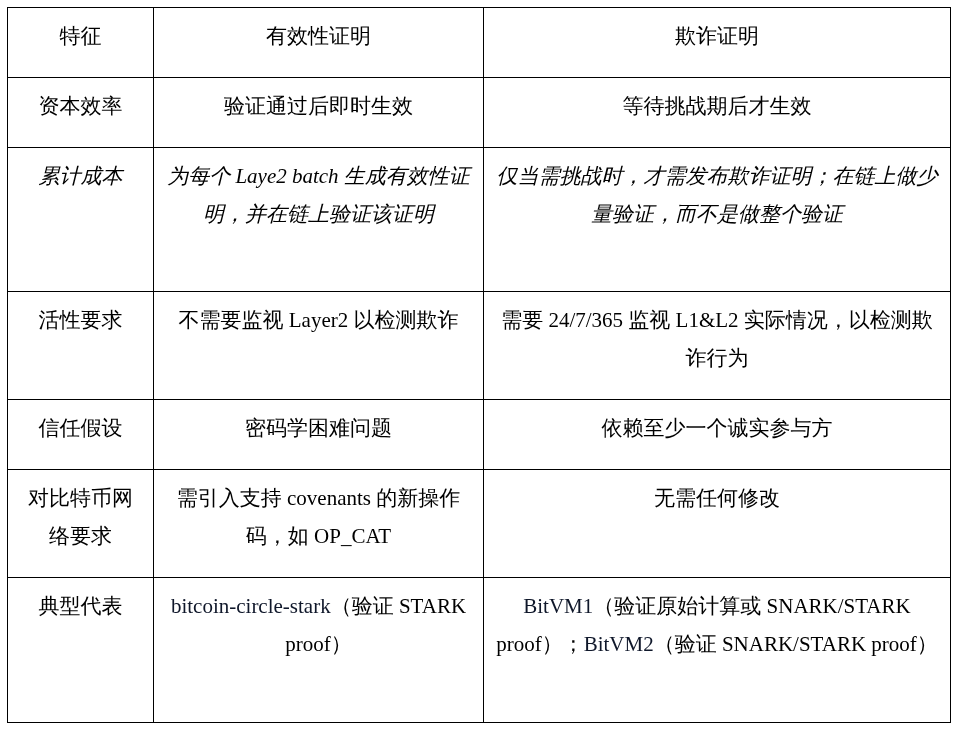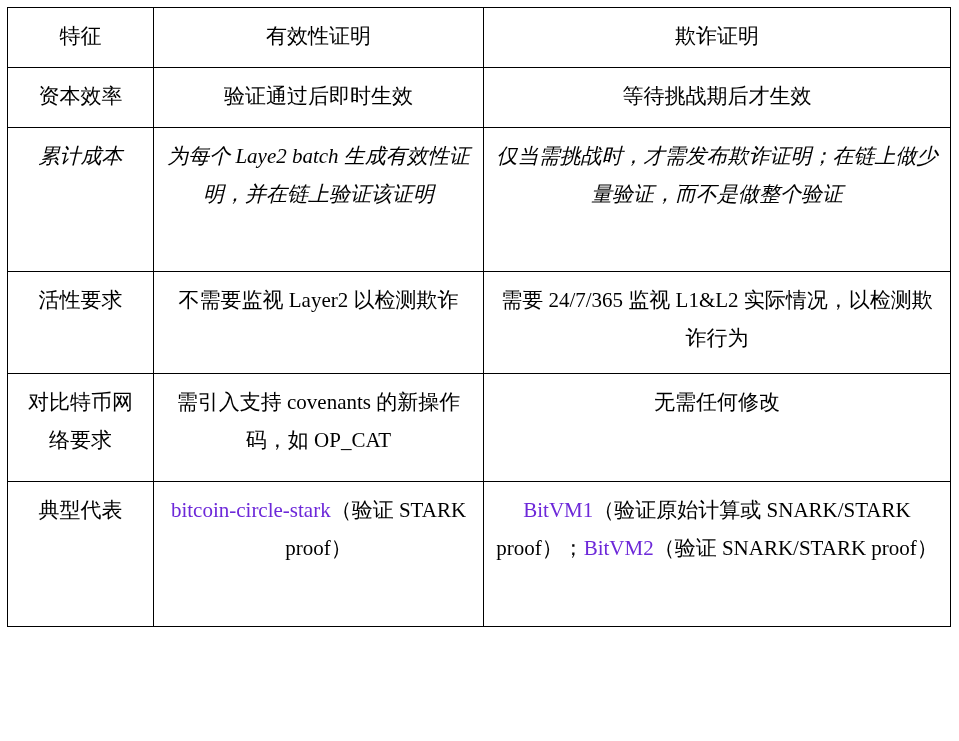--- a/index.html
+++ b/index.html
@@ -19,38 +19,38 @@
     margin: 7px 0 0 7px;
     width: 943px;
   }
   table.cmp col.c-feature  { width: 146px; }
   table.cmp col.c-validity { width: 330px; }
   table.cmp col.c-fraud    { width: 467px; }
   table.cmp th, table.cmp td {
     border: 1.5px solid #000000;
     text-align: center;
     vertical-align: top;
-    padding: 9px 10px 12px 10px;
+    padding: 9px 10px 22px 10px;
     font-size: 21px;
     font-weight: normal;
     line-height: 38px;
     background: #ffffff;
     word-break: break-word;
   }
   tr.r-header  { height: 58px; }
   tr.r0 { height: 57px; }
   tr.r1 { height: 144px; font-style: italic; }
   tr.r2 { height: 102px; }
   tr.r3 { height: 55px; }
   tr.r4 { height: 55px; }
   tr.r5 { height: 108px; }
   tr.r6 { height: 145px; }
   td.loose { line-height: 48px; padding-top: 6px; }
   a.doclink {
-    color: #6d28d9;
+    color: #0f172a;
     text-decoration: none;
     cursor: pointer;
   }
 </style>
 </head>
 <body>
 
 <table class="cmp">
   <colgroup>
     <col class="c-feature">
@@ -73,20 +73,25 @@
     <tr class="r1">
       <td>累计成本</td>
       <td>为每个 Laye2 batch 生成有效性证明，并在链上验证该证明</td>
       <td>仅当需挑战时，才需发布欺诈证明；在链上做少量验证，而不是做整个验证</td>
     </tr>
     <tr class="r2">
       <td>活性要求</td>
       <td>不需要监视 Layer2 以检测欺诈</td>
       <td>需要 24/7/365 监视 L1&amp;L2 实际情况，以检测欺诈行为</td>
     </tr>
+    <tr class="r4">
+      <td>信任假设</td>
+      <td>密码学困难问题</td>
+      <td>依赖至少一个诚实参与方</td>
+    </tr>
     <tr class="r5">
       <td>对比特币网络要求</td>
       <td>需引入支持 covenants 的新操作码，如 OP_CAT</td>
       <td>无需任何修改</td>
     </tr>
     <tr class="r6">
       <td>典型代表</td>
       <td>
         <a class="doclink">bitcoin-circle-stark</a><span>（验证 STARK proof）</span>
       </td>

